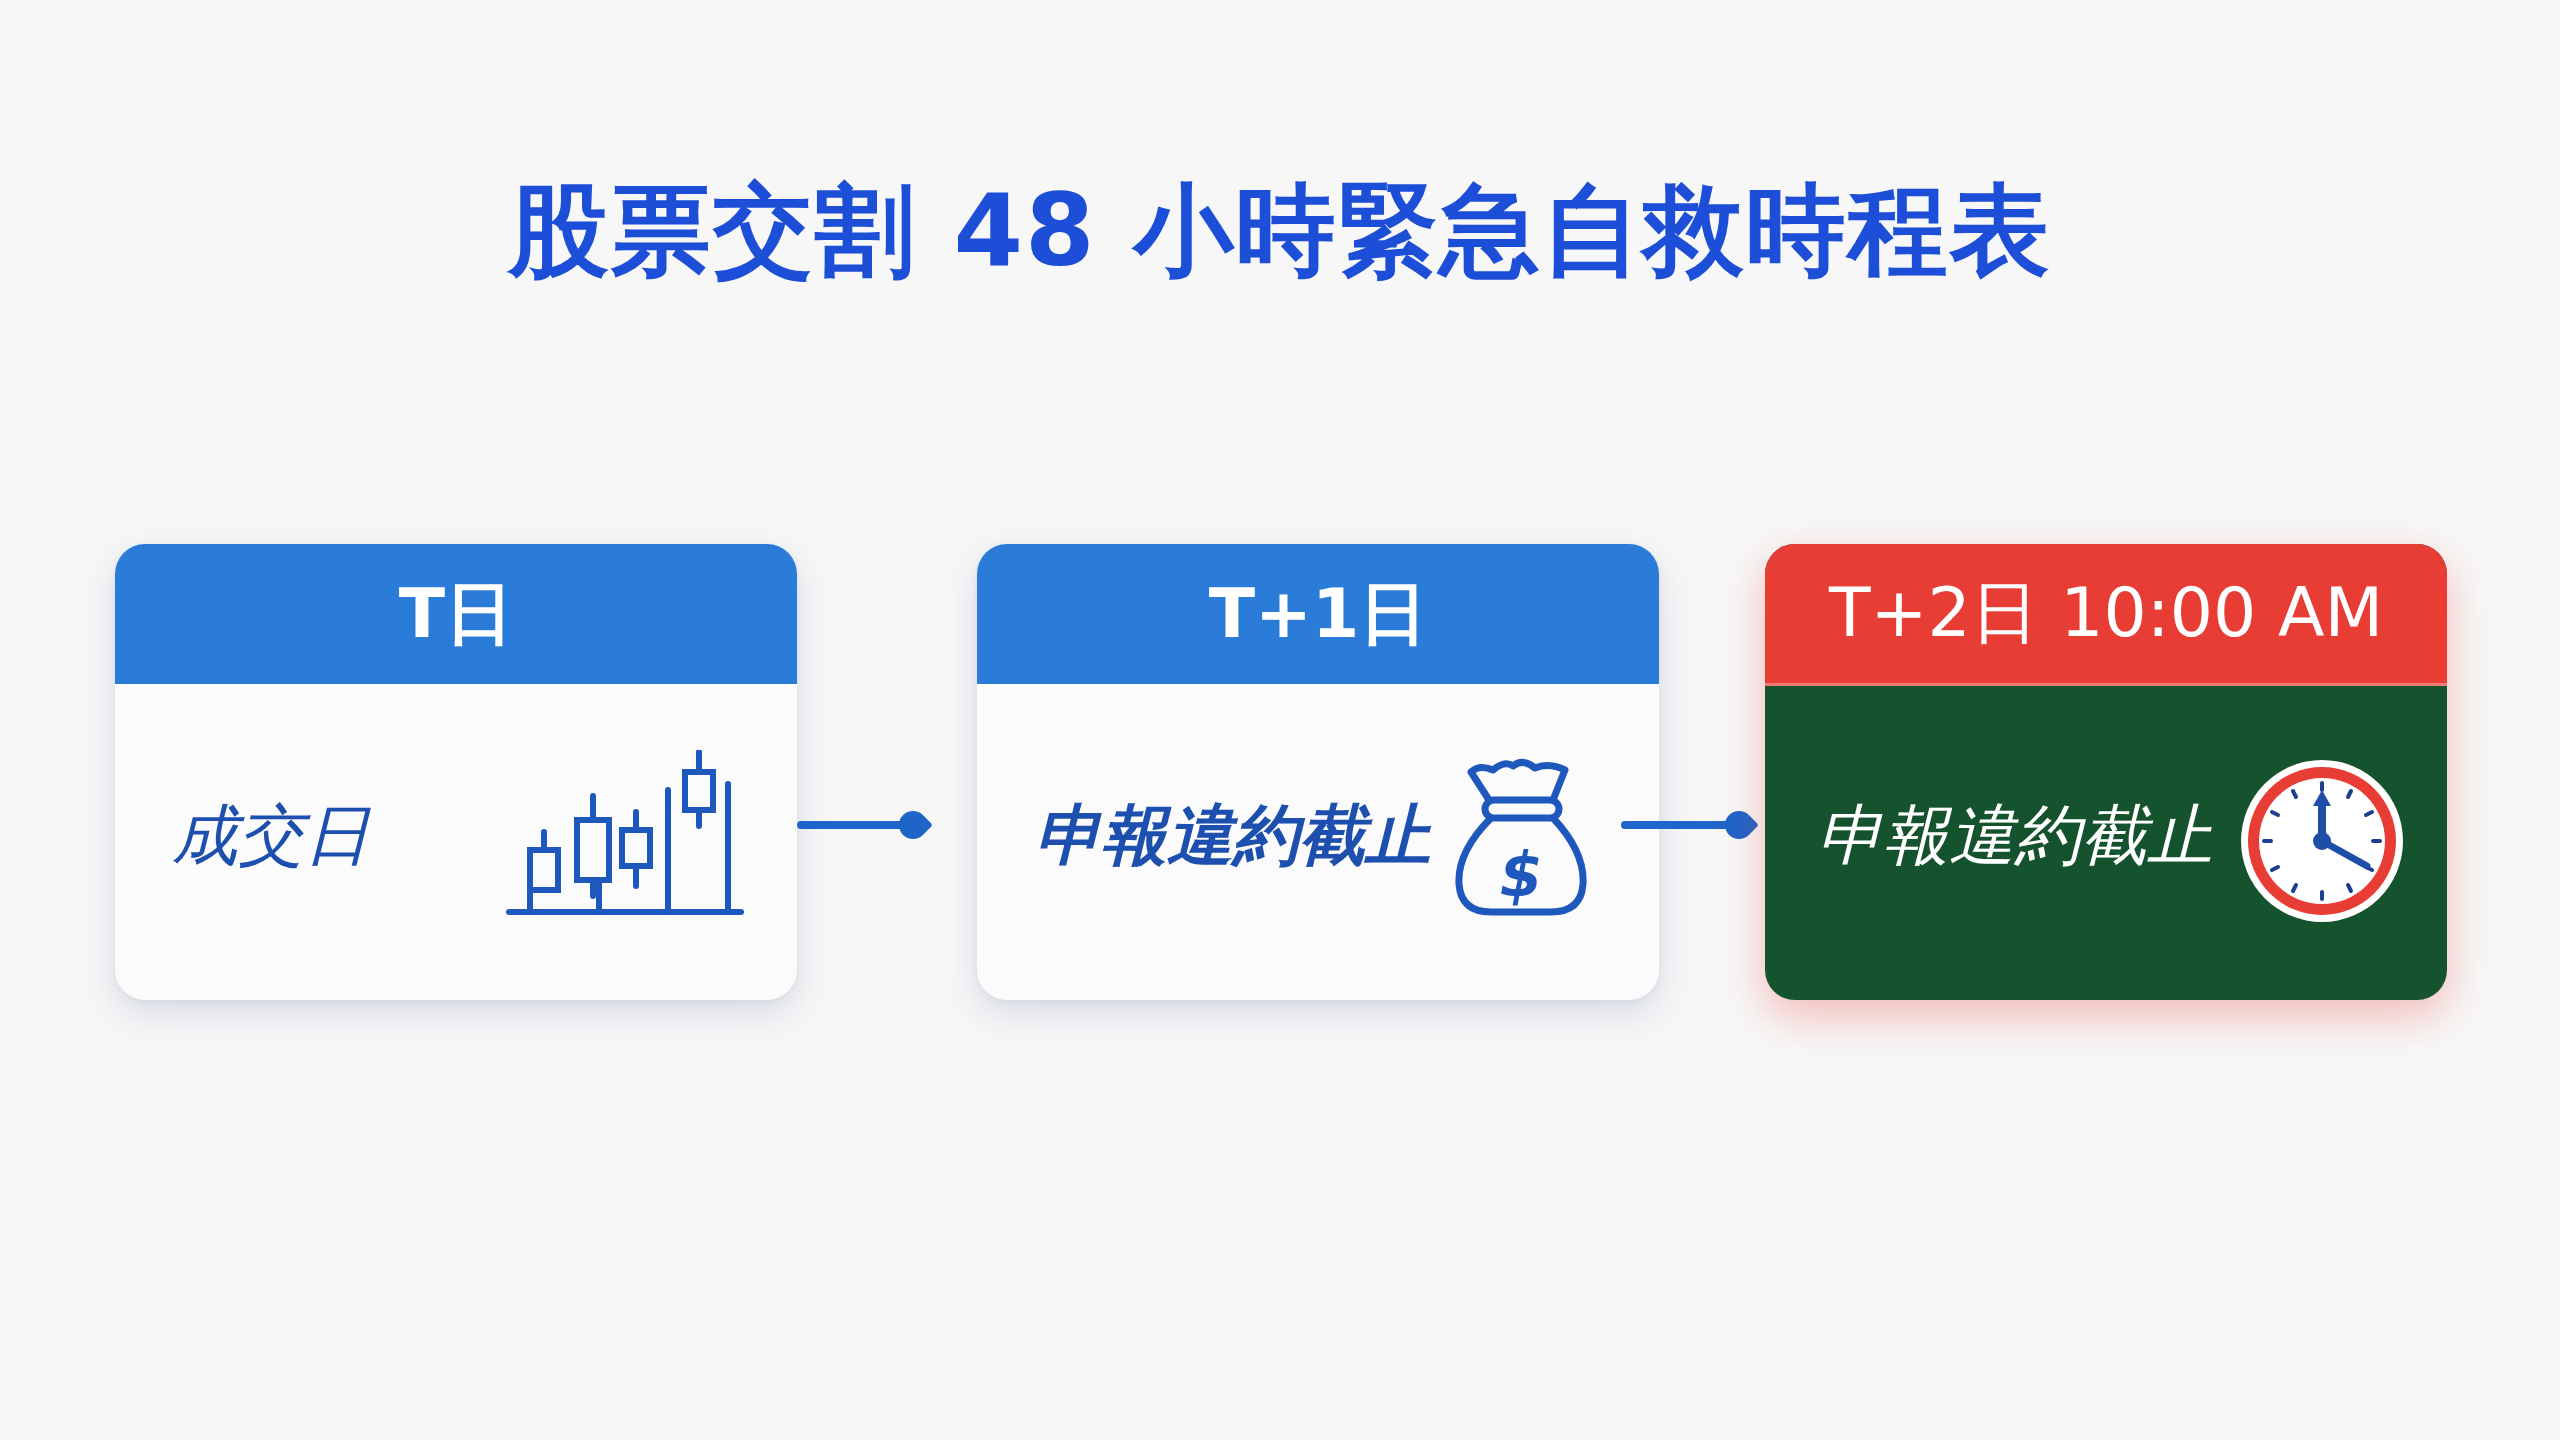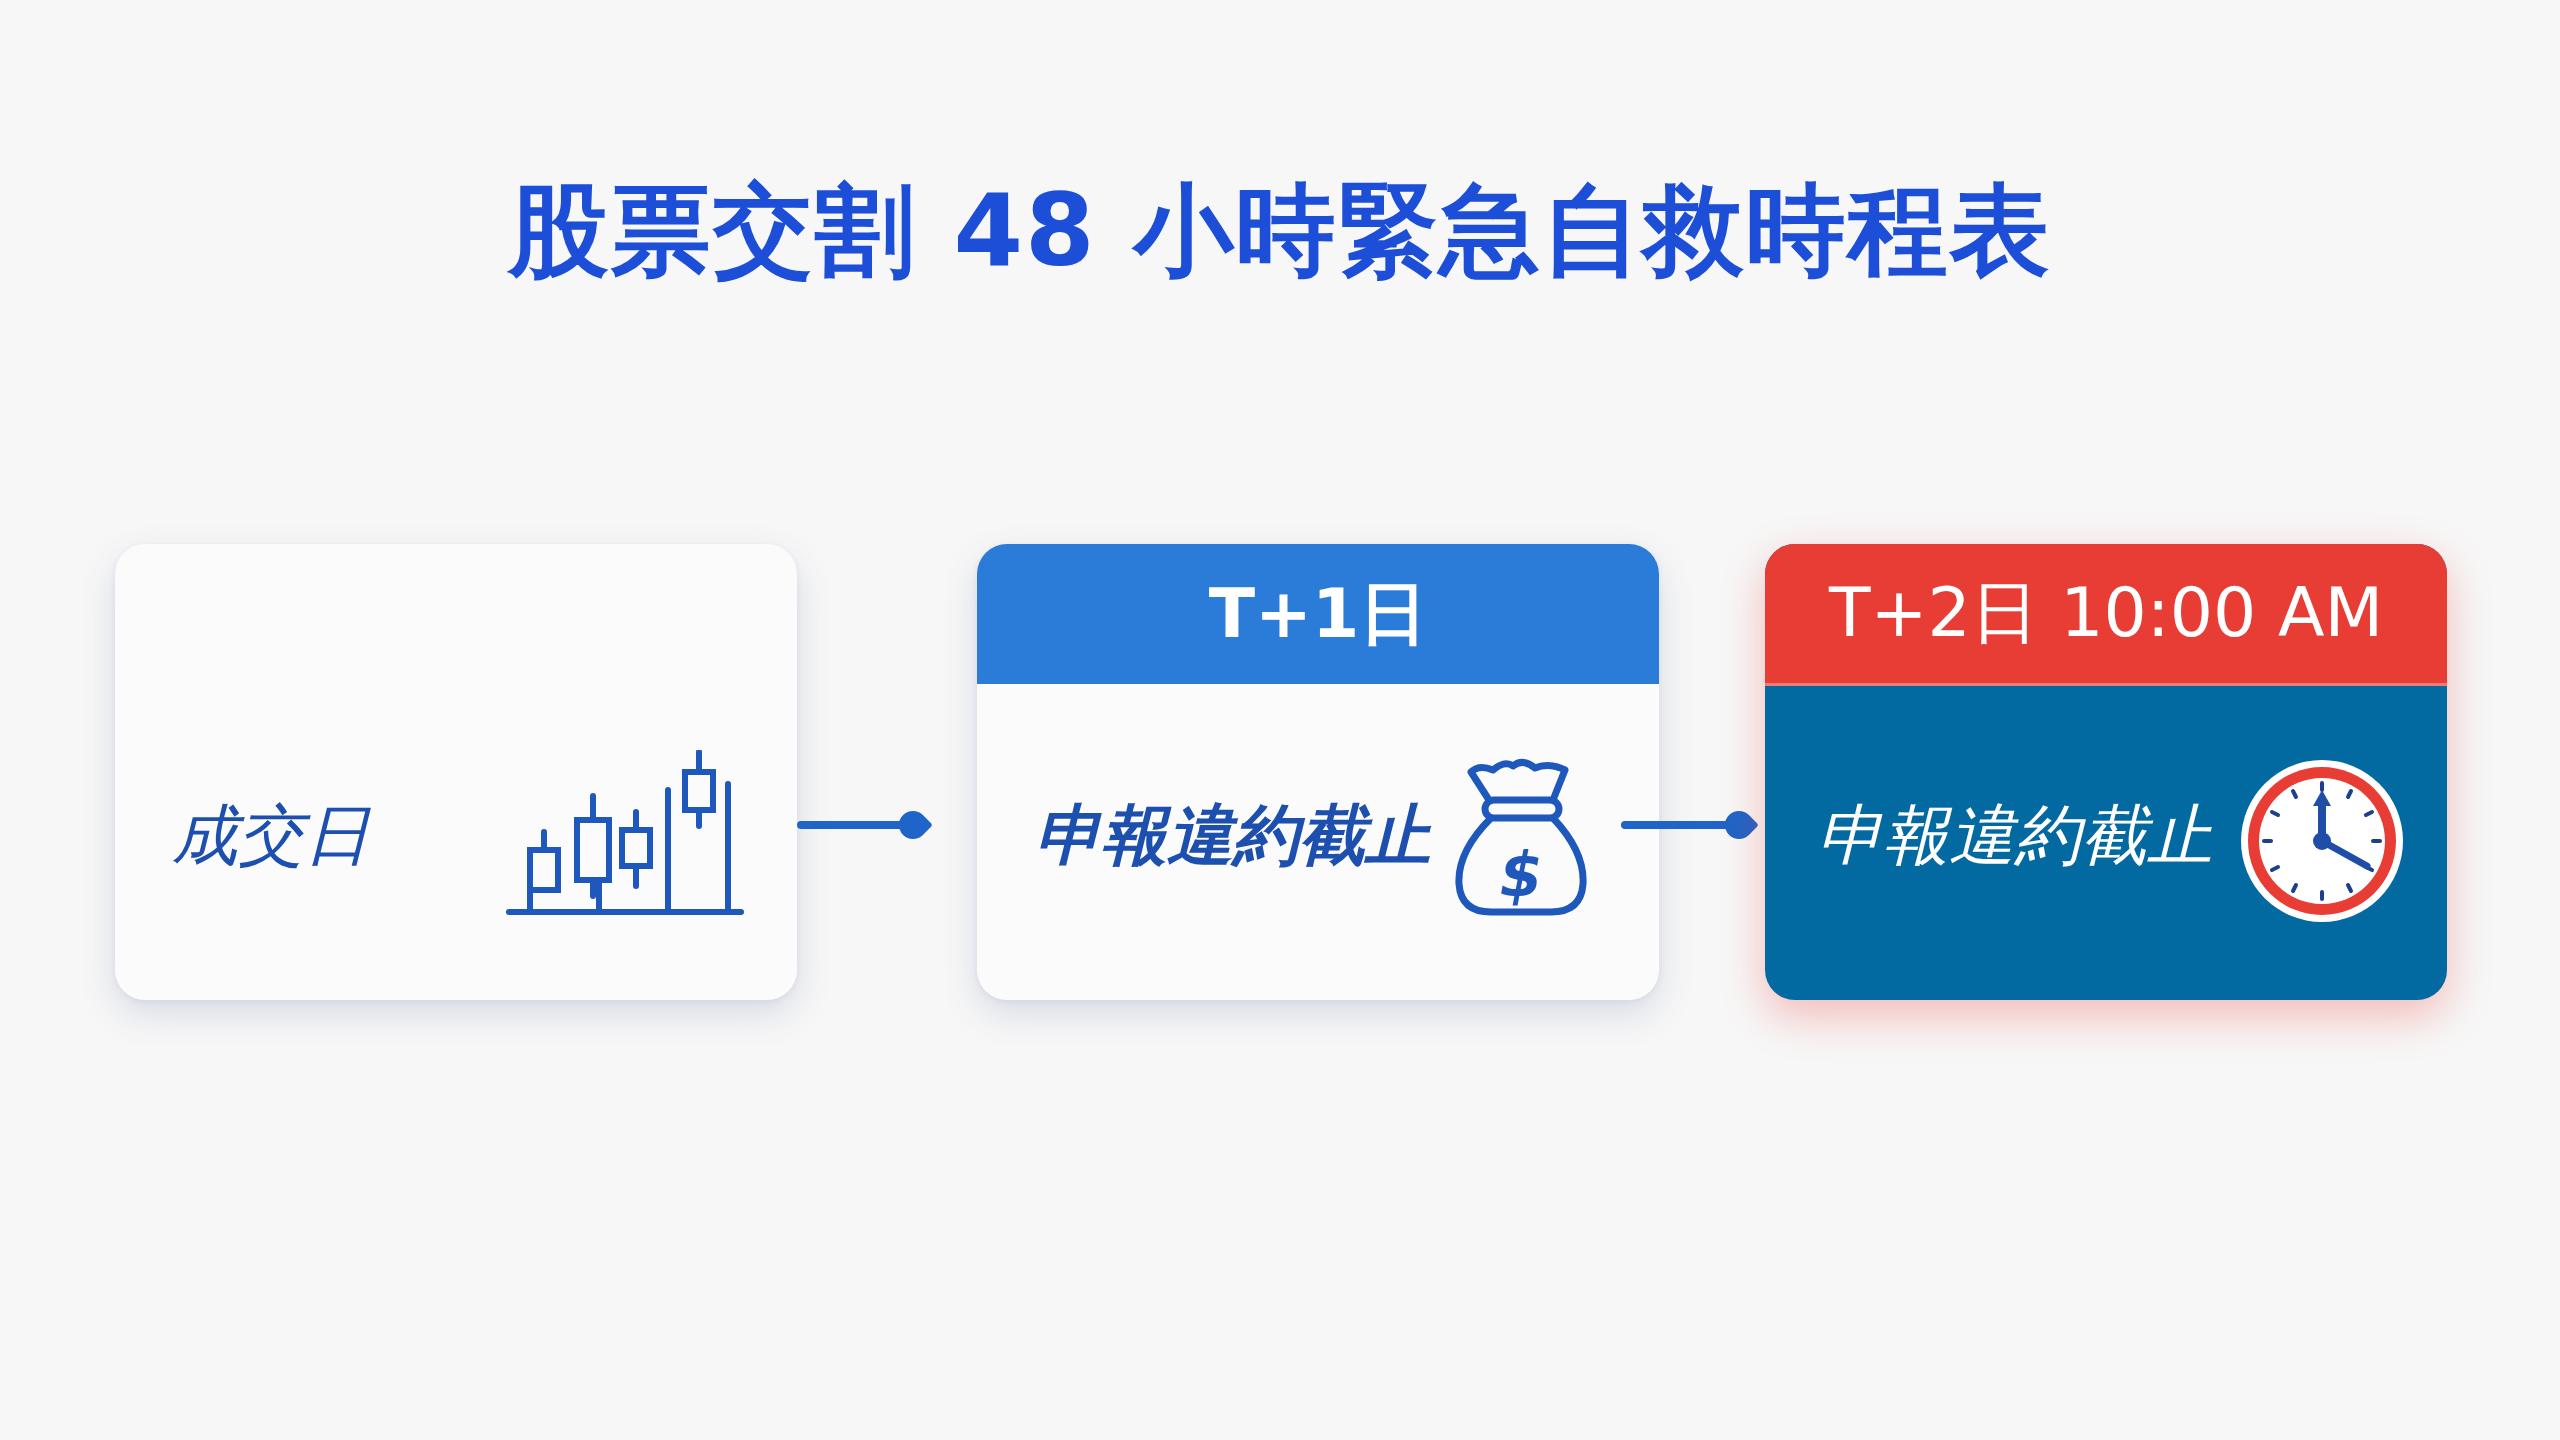--- a/index.html
+++ b/index.html
@@ -23,36 +23,39 @@
     height:140px; background:#2b7bd8; color:#fff;
     display:flex; align-items:center; justify-content:center;
     font-size:68px; font-weight:bold;
   }
   .card .body {
     position:absolute; left:0; top:140px; right:0; bottom:0;font-style:italic;
   }
   .card .label {
     position:absolute; top:112px; font-size:66px; line-height:80px; color:#1d4faf;
   }
-  .card.red { background:#0369a1; box-shadow:0 16px 44px rgba(232,61,53,0.32); }
+  .card.red { background:#14532d; box-shadow:0 16px 44px rgba(232,61,53,0.32); }
   .card.red .head { background:#e83d35; border-bottom:3px solid #f07b74; box-sizing:border-box; height:142px; font-weight:normal; }
   .card.red .label { color:#fff; }
   .icon { position:absolute; }
   .arrow { position:absolute; height:8px; background:#1f64c8; top:821px; border-radius:4px; }
   .arrow::after {
     content:""; position:absolute; right:-4px; top:-10px; width:28px; height:28px;
     background:#1f64c8; border-radius:50% 10% 50% 50%; transform:rotate(45deg);
   }
 </style>
 </head>
 <body>
 
 <div class="title">股票交割 48 小時緊急自救時程表</div>
 
 <div class="card" style="left:115px;">
+  <div class="head">
+    <span>T日</span>
+  </div>
   <div class="body">
     <div class="label" style="left:57px;">成交日</div>
     <svg class="icon" style="left:390px; top:66px;" width="240" height="172" viewBox="0 0 240 172">
       <g fill="none" stroke="#1f58bc" stroke-width="6" stroke-linecap="round">
         <line x1="4" y1="162" x2="236" y2="162"></line>
         <line x1="25" y1="162" x2="25" y2="100"></line>
         <rect x="25" y="100" width="28" height="40"></rect>
         <line x1="39" y1="100" x2="39" y2="82"></line>
         <line x1="94" y1="162" x2="94" y2="130"></line>
         <rect x="72" y="70" width="32" height="60"></rect>

